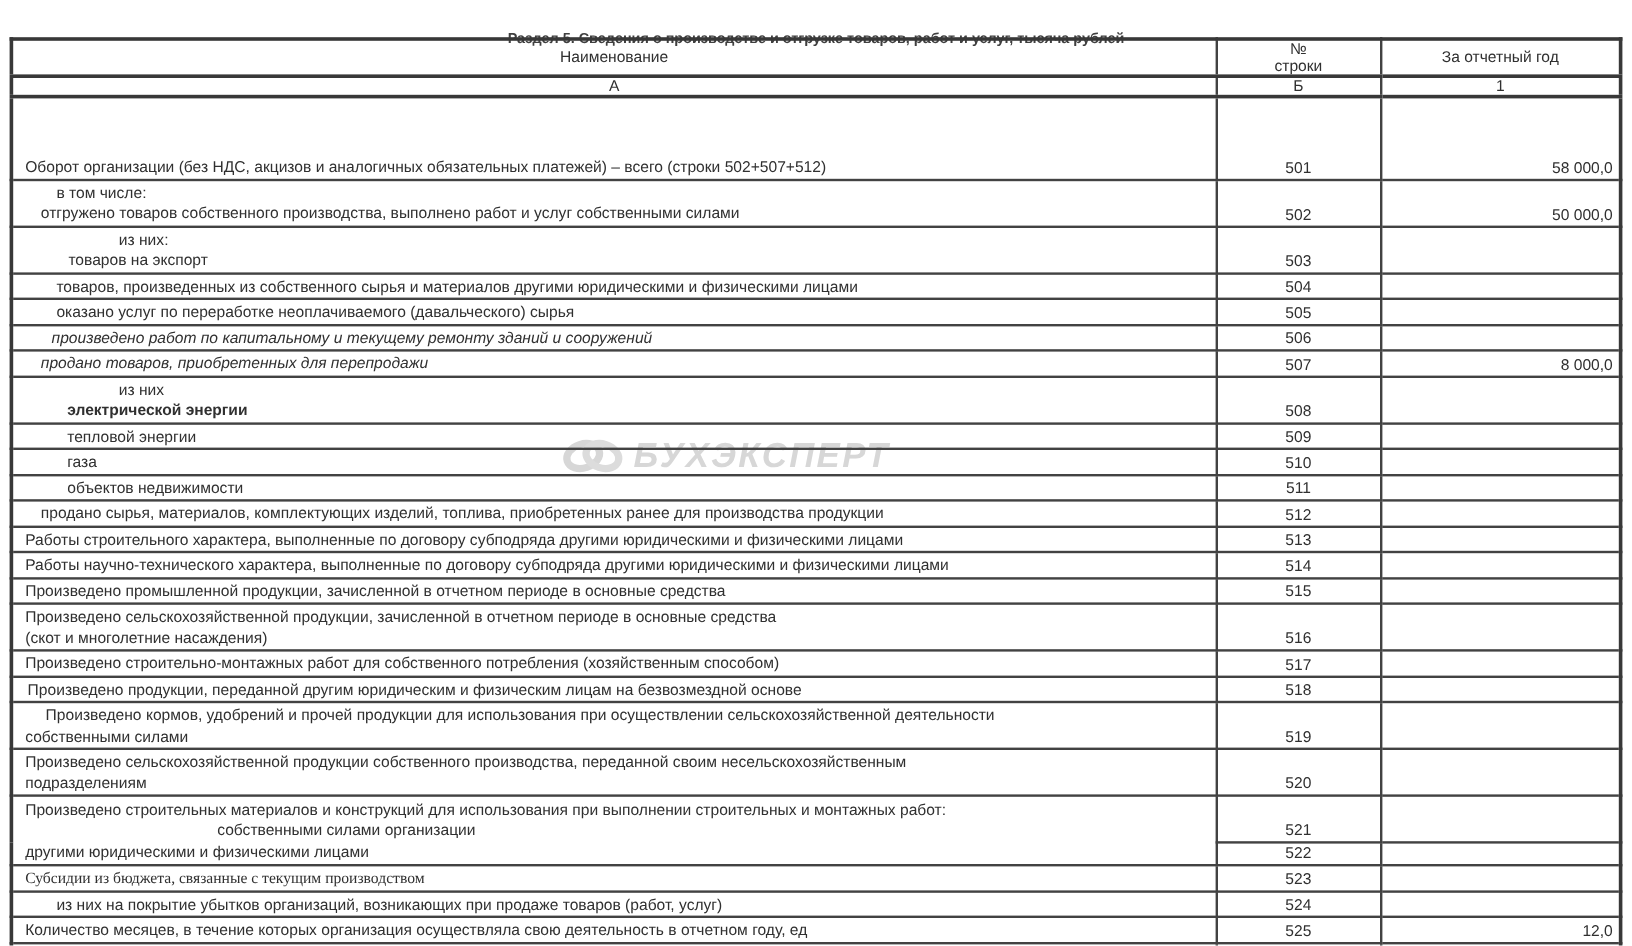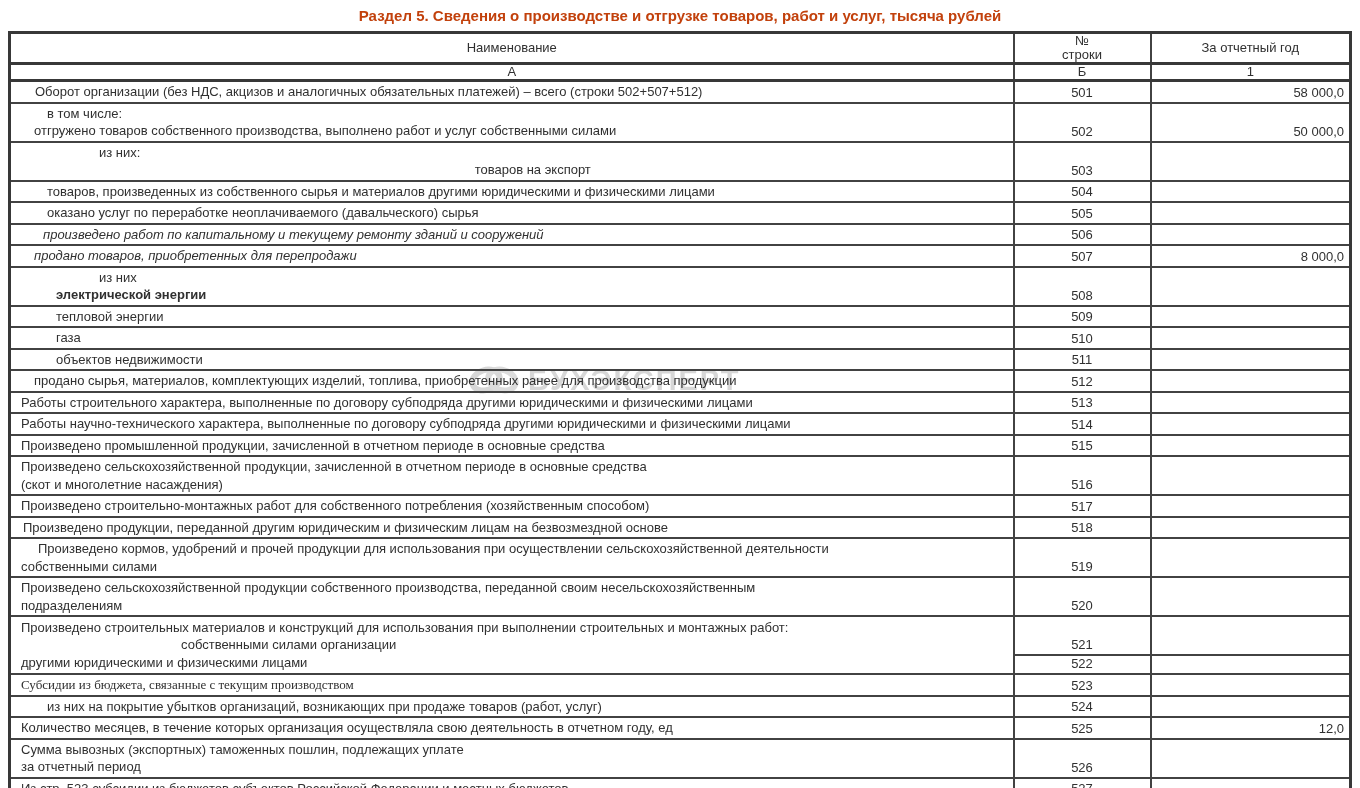--- a/index.html
+++ b/index.html
@@ -7,33 +7,34 @@
     width: 1360px; height: 788px;
     background: #ffffff;
     font-family: "Liberation Sans", sans-serif;
     color: #303030;
     overflow: hidden;
   }
   .page { position: relative; width: 1360px; height: 788px; }
 
   .title {
     text-align: center;
-    font-size: 15px;
+    font-size: 12px;
     font-weight: bold;
-    color: #c2410c;
-    padding-top: 7px;
+    color: #404040;
+    padding-top: 25px;
     height: 31px;
   }
 
   .watermark {
     position: absolute;
     left: 468px; top: 360px;
     display: flex; align-items: flex-end;
     z-index: 0;
     pointer-events: none;
+    font-style: italic;
   }
   .watermark .wm-text {
     font-size: 29px;
     font-weight: bold;
     letter-spacing: 2px;
     color: #d7d7d7;
     line-height: 40px;
   }
   .watermark svg { margin-right: 8px; }
 
@@ -125,37 +126,37 @@
         </tr>
         <tr class="code">
           <td>А</td>
           <td>Б</td>
           <td>1</td>
         </tr>
       </thead>
       <tbody>
           <tr class="h1">
             <td class="name">
-              <div class="ln" style="padding-left: 24px;">Оборот организации (без НДС, акцизов и аналогичных обязательных платежей) – всего (строки 502+507+512)</div>
+              <div class="ln" style="padding-left: 10px; margin-top: 47px;">Оборот организации (без НДС, акцизов и аналогичных обязательных платежей) – всего (строки 502+507+512)</div>
             </td>
             <td class="num">501</td>
             <td class="val">58 000,0</td>
           </tr>
           <tr class="h2">
             <td class="name">
               <div class="ln" style="padding-left: 36px;">в том числе:</div>
               <div class="ln" style="padding-left: 23px;">отгружено товаров собственного производства, выполнено работ и услуг собственными силами</div>
             </td>
             <td class="num">502</td>
             <td class="val">50 000,0</td>
           </tr>
           <tr class="h2">
             <td class="name">
               <div class="ln" style="padding-left: 88px;">из них:</div>
-              <div class="ln" style="padding-left: 46px; text-align: center;">товаров на экспорт</div>
+              <div class="ln" style="padding-left: 46px;">товаров на экспорт</div>
             </td>
             <td class="num">503</td>
             <td class="val"></td>
           </tr>
           <tr class="h1">
             <td class="name">
               <div class="ln" style="padding-left: 36px;">товаров, произведенных из собственного сырья и материалов другими юридическими и физическими лицами</div>
             </td>
             <td class="num">504</td>
             <td class="val"></td>

